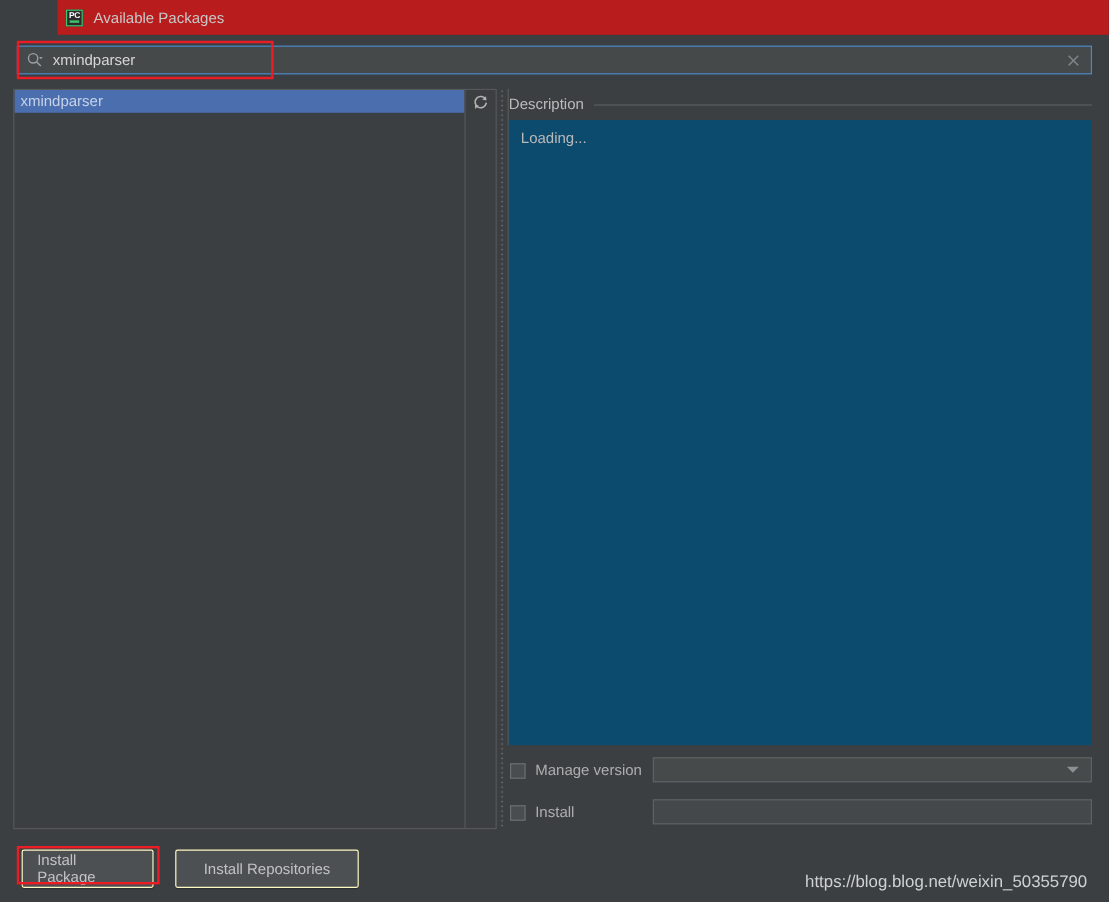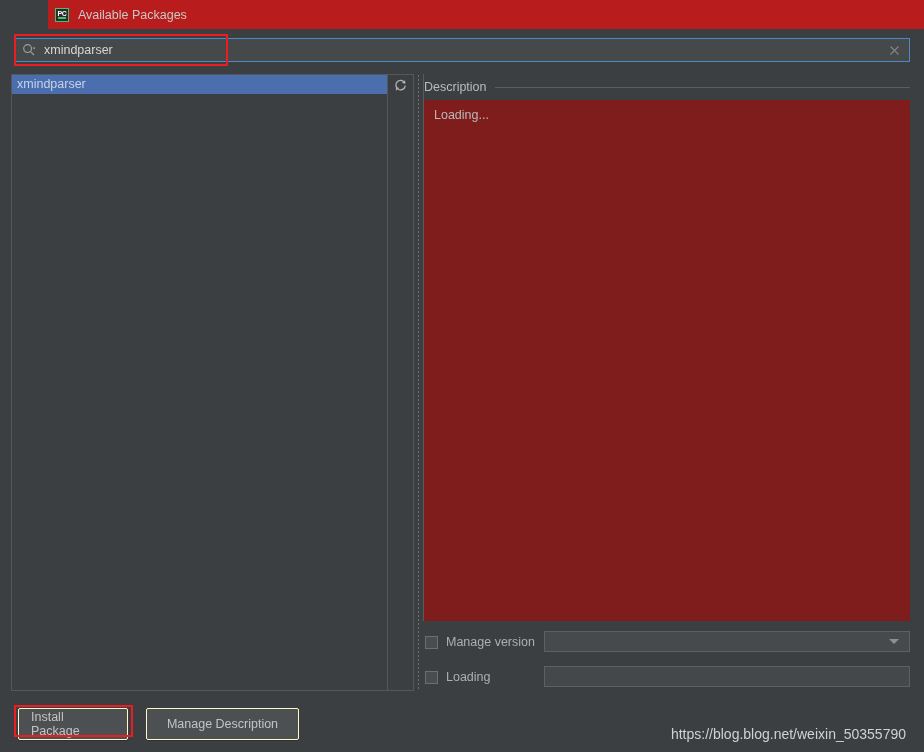--- a/index.html
+++ b/index.html
@@ -187,21 +187,21 @@
     flex: 1;
     height: 1px;
     background: #5a5d5f;
     margin-left: 8px;
     margin-top: 1px;
   }
   .desc-body {
     position: absolute;
     left: 424px; top: 100px;
     width: 486px; height: 521px;
-    background: #7f1d1d;
+    background: #0c4a6e;
     color: #b9b9b9;
     font-size: 12.5px;
     box-sizing: border-box;
     padding: 8px 10px;
   }
   .desc-left-rule {
     position: absolute;
     left: 423px; top: 74px;
     width: 1px; height: 547px;
     background: #585b5d;
@@ -353,21 +353,21 @@
 <div class="opt-row specify">
   <span class="cbox"></span>
   <span class="opt-label">Manage version</span>
 </div>
 <div class="field version">
   <span class="caret-down"></span>
 </div>
 
 <div class="opt-row options">
   <span class="cbox"></span>
-  <span class="opt-label">Loading</span>
+  <span class="opt-label">Install</span>
 </div>
 <div class="field options-field"></div>
 
 <div class="btn install">Install Package</div>
 <div class="anno-install"></div>
-<div class="btn manage">Manage Description</div>
+<div class="btn manage">Install Repositories</div>
 
 <div class="watermark">https://blog.blog.net/weixin_50355790</div>
 
 </body></html>

